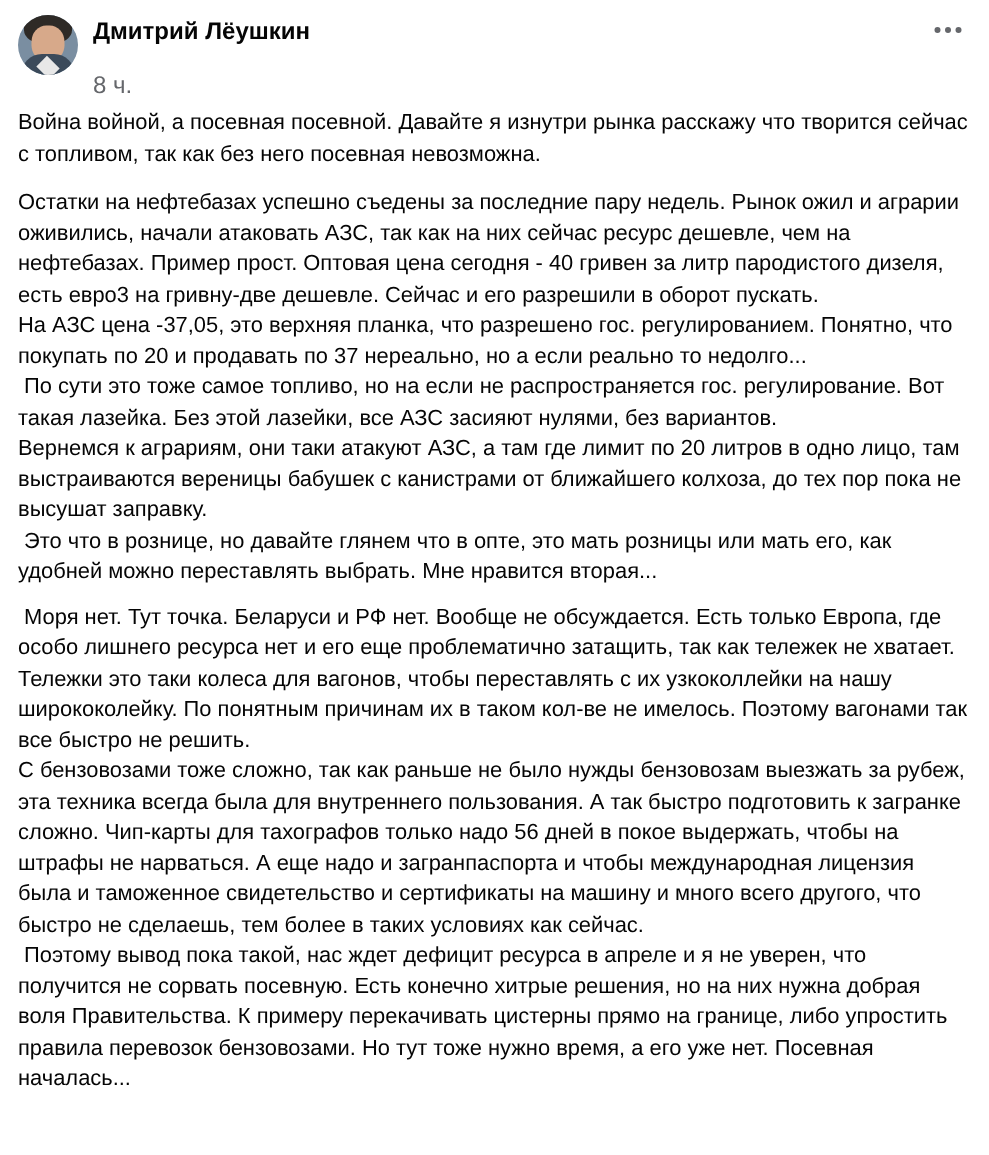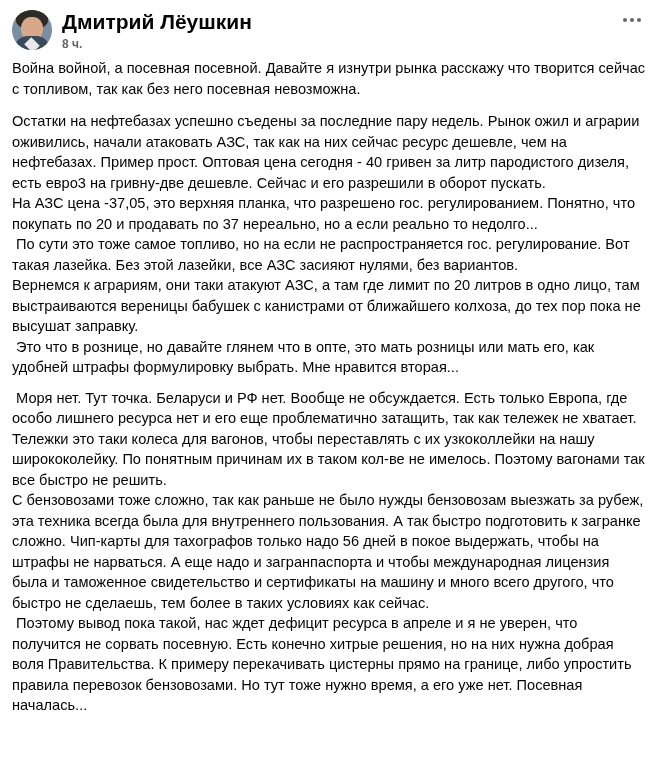--- a/index.html
+++ b/index.html
@@ -64,31 +64,30 @@
     transform: rotate(45deg);
   }
   .header-text {
     margin-left: 10px;
     display: flex;
     flex-direction: column;
     justify-content: center;
     padding-top: 2px;
   }
   .author-name {
-    font-size: 21px;
+    font-size: 16px;
     font-weight: bold;
     color: #050505;
     line-height: 19px;
   }
   .timestamp {
-    font-size: 12px;
+    font-size: 16px;
     color: #65676b;
     line-height: 16px;
-    margin-top: 5px;
-    font-weight: bold;
+    margin-top: 19px;
   }
   .more-btn {
     position: absolute;
     right: 14px;
     top: 14px;
     display: flex;
     gap: 3px;
     align-items: center;
     padding: 4px;
   }
@@ -138,21 +137,21 @@
       <div class="dot"></div>
     </div>
   </div>
 
   <div class="post-body">
     <p>Война войной, а посевная посевной. Давайте я изнутри рынка расскажу что творится сейчас с топливом, так как без него посевная невозможна.</p>
     <p class="tight">Остатки на нефтебазах успешно съедены за последние пару недель. Рынок ожил и аграрии оживились, начали атаковать АЗС, так как на них сейчас ресурс дешевле, чем на нефтебазах. Пример прост. Оптовая цена сегодня - 40 гривен за литр пародистого дизеля, есть евро3 на гривну-две дешевле. Сейчас и его разрешили в оборот пускать.</p>
     <p class="tight">На АЗС цена -37,05, это верхняя планка, что разрешено гос. регулированием. Понятно, что покупать по 20 и продавать по 37 нереально, но а если реально то недолго...</p>
     <p class="tight"> По сути это тоже самое топливо, но на если не распространяется гос. регулирование. Вот такая лазейка. Без этой лазейки, все АЗС засияют нулями, без вариантов.</p>
     <p class="tight">Вернемся к аграриям, они таки атакуют АЗС, а там где лимит по 20 литров в одно лицо, там выстраиваются вереницы бабушек с канистрами от ближайшего колхоза, до тех пор пока не высушат заправку.</p>
-    <p class="tight"> Это что в рознице, но давайте глянем что в опте, это мать розницы или мать его, как удобней штрафы формулировку выбрать. Мне нравится вторая...</p>
+    <p class="tight"> Это что в рознице, но давайте глянем что в опте, это мать розницы или мать его, как удобней можно переставлять выбрать. Мне нравится вторая...</p>
     <div class="spacer-sm"></div>
     <p class="tight"> Моря нет. Тут точка. Беларуси и РФ нет. Вообще не обсуждается. Есть только Европа, где особо лишнего ресурса нет и его еще проблематично затащить, так как тележек не хватает. Тележки это таки колеса для вагонов, чтобы переставлять с их узкоколлейки на нашу ширококолейку. По понятным причинам их в таком кол-ве не имелось. Поэтому вагонами так все быстро не решить.</p>
     <p class="tight">С бензовозами тоже сложно, так как раньше не было нужды бензовозам выезжать за рубеж, эта техника всегда была для внутреннего пользования. А так быстро подготовить к загранке сложно. Чип-карты для тахографов только надо 56 дней в покое выдержать, чтобы на штрафы не нарваться. А еще надо и загранпаспорта и чтобы международная лицензия была и таможенное свидетельство и сертификаты на машину и много всего другого, что быстро не сделаешь, тем более в таких условиях как сейчас.</p>
     <p class="tight"> Поэтому вывод пока такой, нас ждет дефицит ресурса в апреле и я не уверен, что получится не сорвать посевную. Есть конечно хитрые решения, но на них нужна добрая воля Правительства. К примеру перекачивать цистерны прямо на границе, либо упростить правила перевозок бензовозами. Но тут тоже нужно время, а его уже нет. Посевная началась...</p>
     <div class="spacer-sm"></div>
 
   </div>
 
 </div>
 

